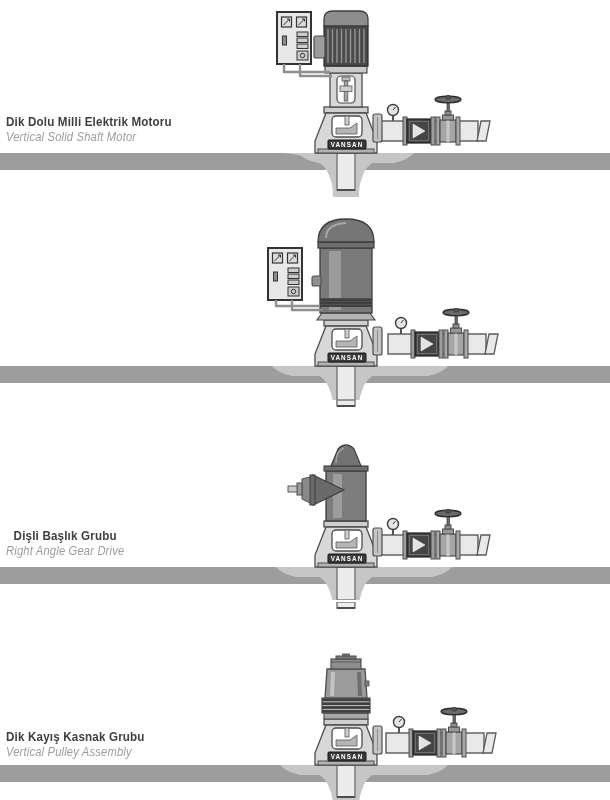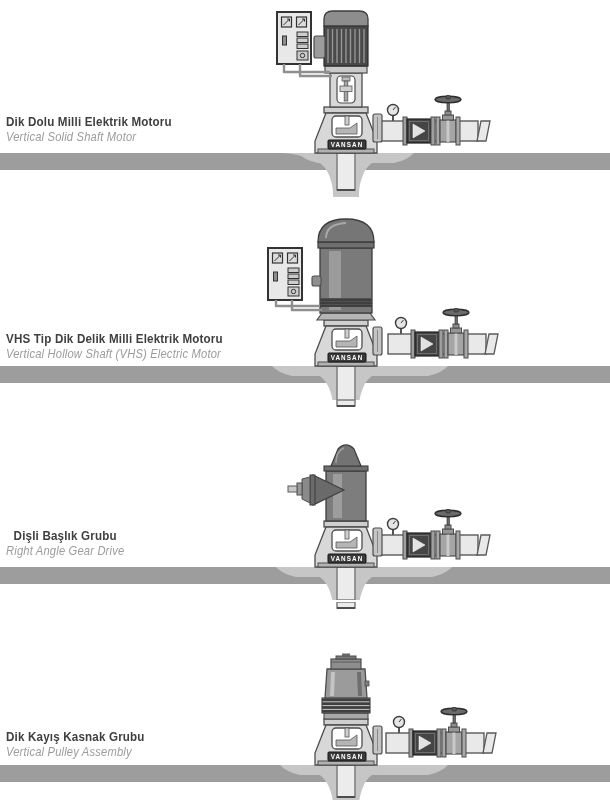--- a/index.html
+++ b/index.html
@@ -190,24 +190,20 @@
       <use href="#def-funnel" transform="translate(0,166)"></use>
       <rect x="337" y="166" width="18" height="34" fill="#ececec" stroke="#7d7d7d" stroke-width="1.5"></rect>
       <use href="#def-piping" transform="translate(8,166)"></use>
       <use href="#def-head" transform="translate(0,166)"></use>
       <use href="#def-motor-vhs" transform="translate(346,120)"></use>
       <use href="#def-panel" transform="translate(268,48)"></use>
       <path d="M276,100 L276,106 L320,106" fill="none" stroke="#8f8f8f" stroke-width="2.4" stroke-linejoin="round"></path>
       <path d="M292,100 L292,110 L322,110" fill="none" stroke="#8f8f8f" stroke-width="2.4" stroke-linejoin="round"></path>
       <text x="347" y="160.3" class="brand-text">VANSAN</text>
     </svg>
-    <div class="labels lab-2" style="top:132px">
-      <span class="title-tr">VHS Tip Dik Delik Milli Elektrik Motoru</span>
-      <span class="title-en">Vertical Hollow Shaft (VHS) Electric Motor</span>
-    </div>
   </div>
 
   <div class="section sec-3">
     <svg class="illus" width="610" height="200" viewBox="0 0 610 200">
       <rect x="337" y="0" width="18" height="6" fill="#ececec" stroke="#7d7d7d" stroke-width="1.5"></rect>
       <line x1="337" y1="6" x2="355" y2="6" stroke="#4d4d4d" stroke-width="2"></line>
       <rect x="0" y="167" width="610" height="17" fill="#9d9d9d"></rect>
       <path d="M276,167 L452,167 Q446,174 432,177 L296,177 Q282,174 276,167 Z" fill="#c6c6c6"></path>
       <use href="#def-funnel" transform="translate(0,167)"></use>
       <rect x="337" y="167" width="18" height="33" fill="#ececec" stroke="#7d7d7d" stroke-width="1.5"></rect>

